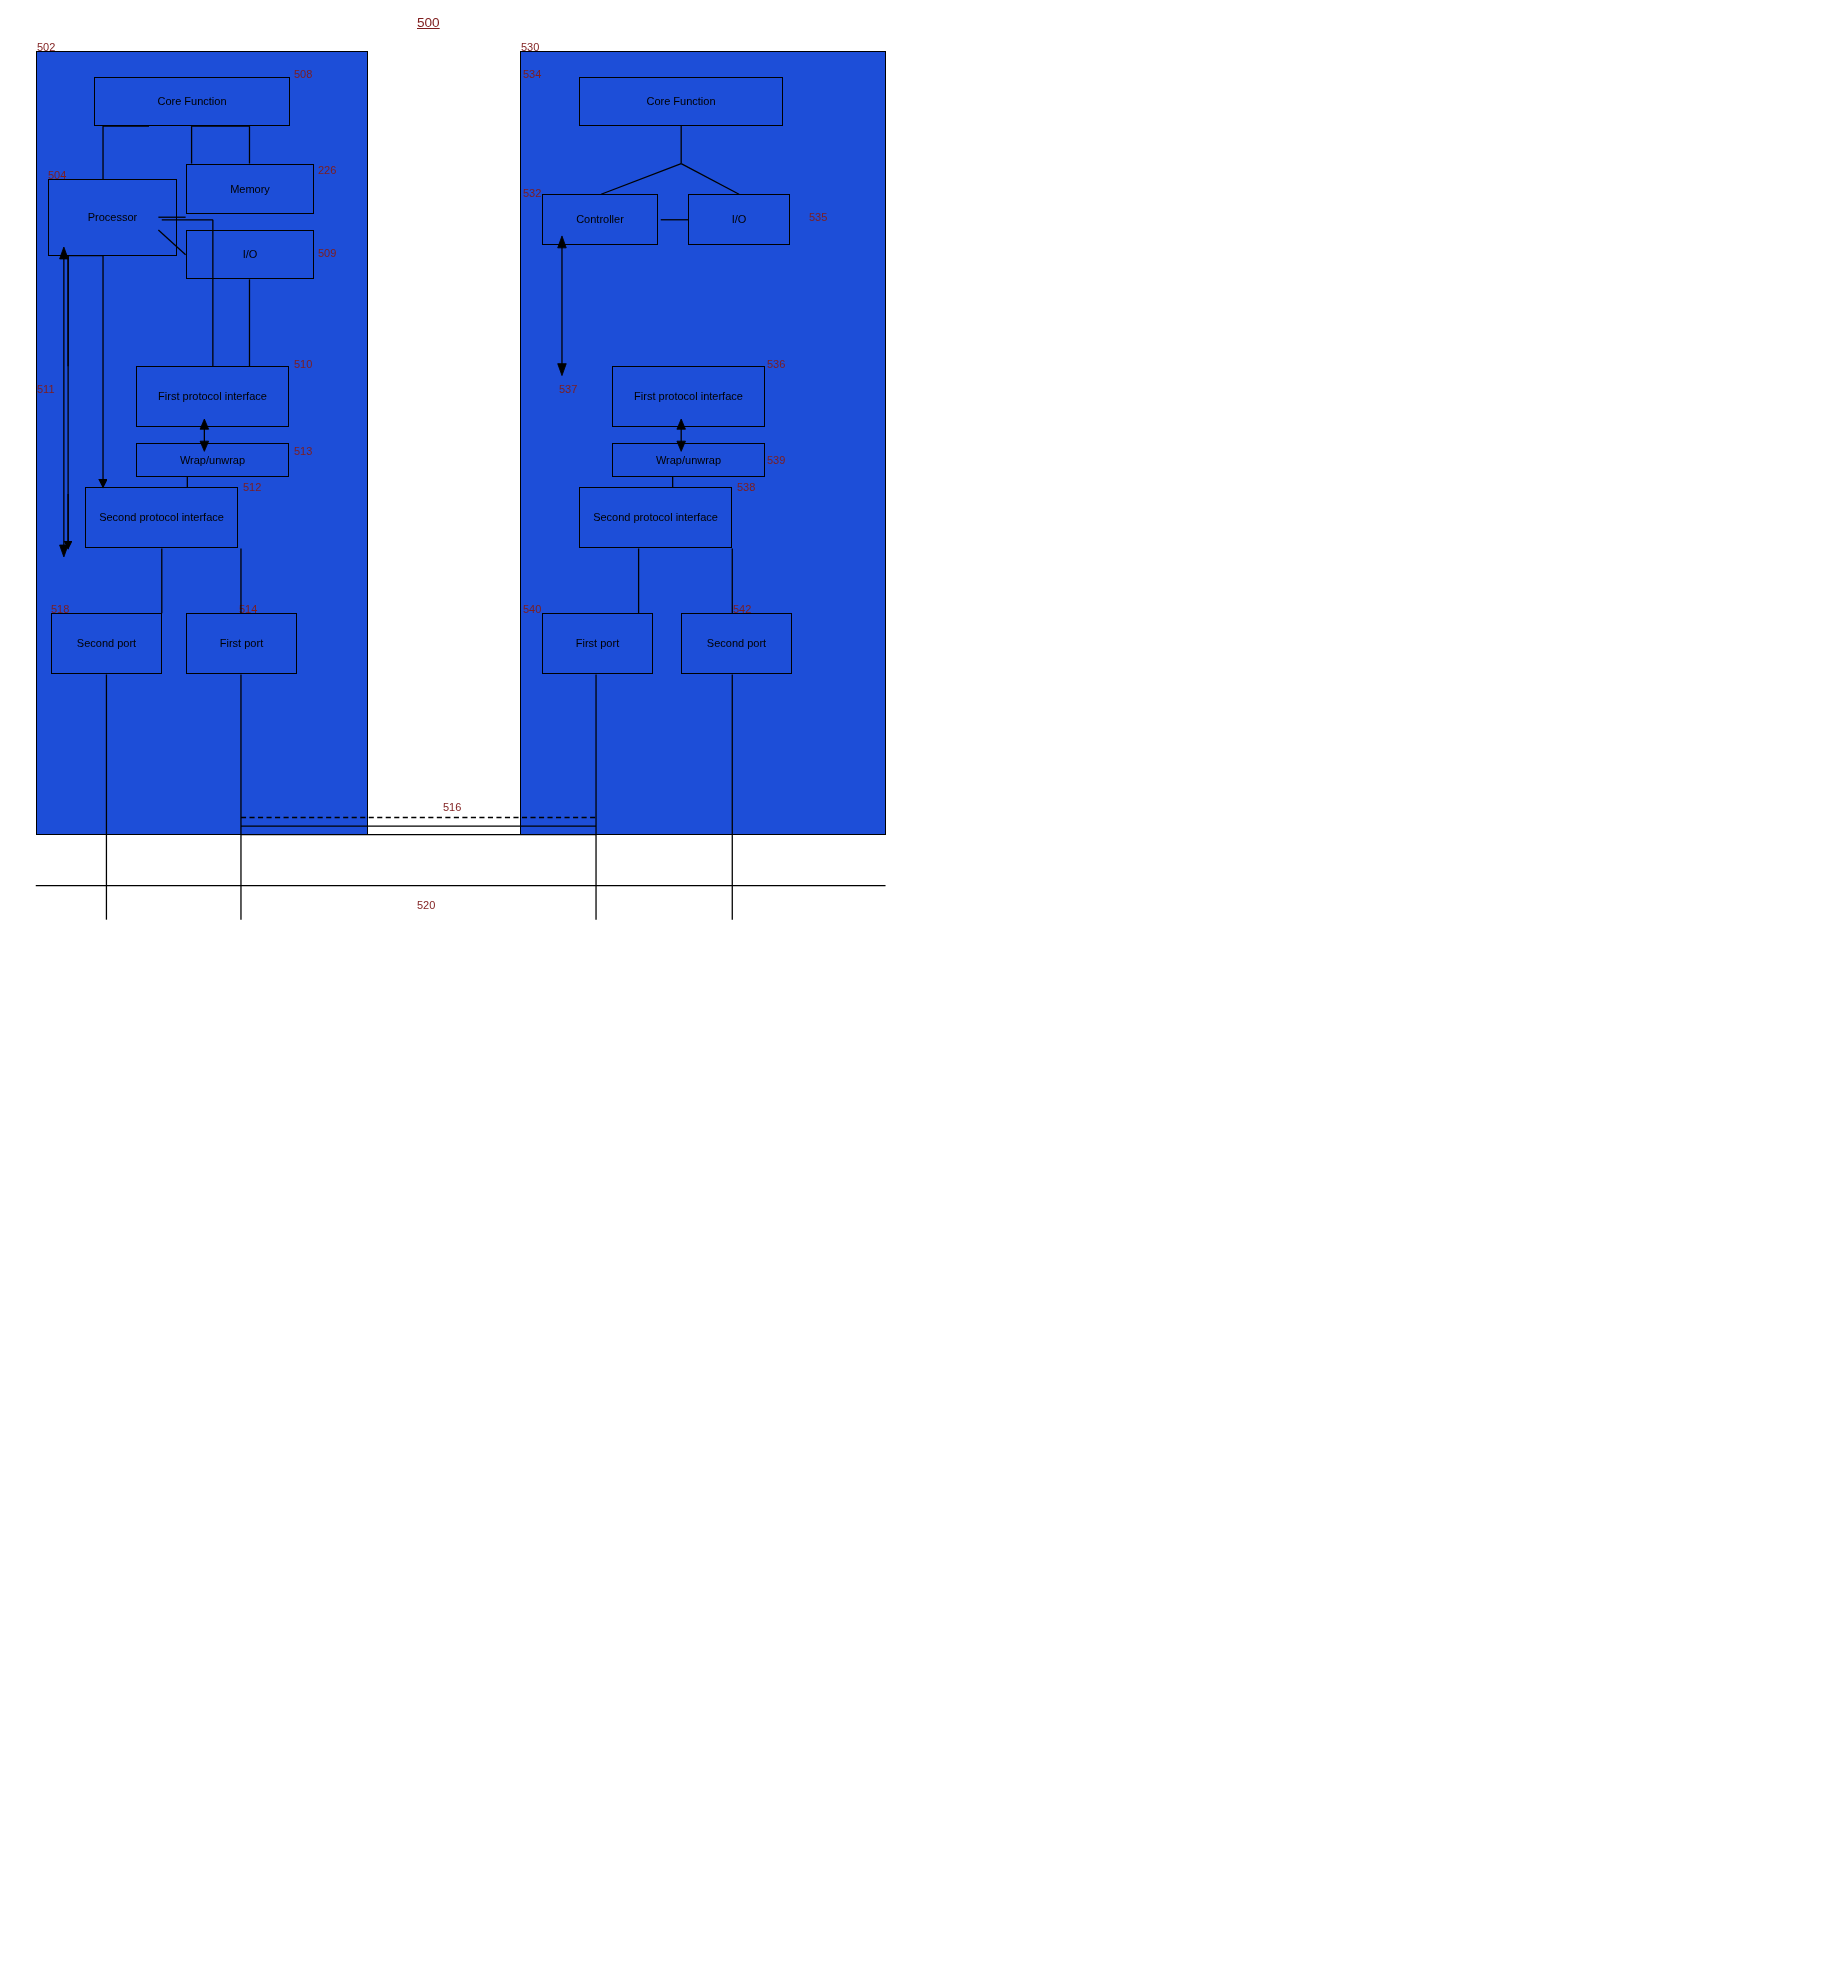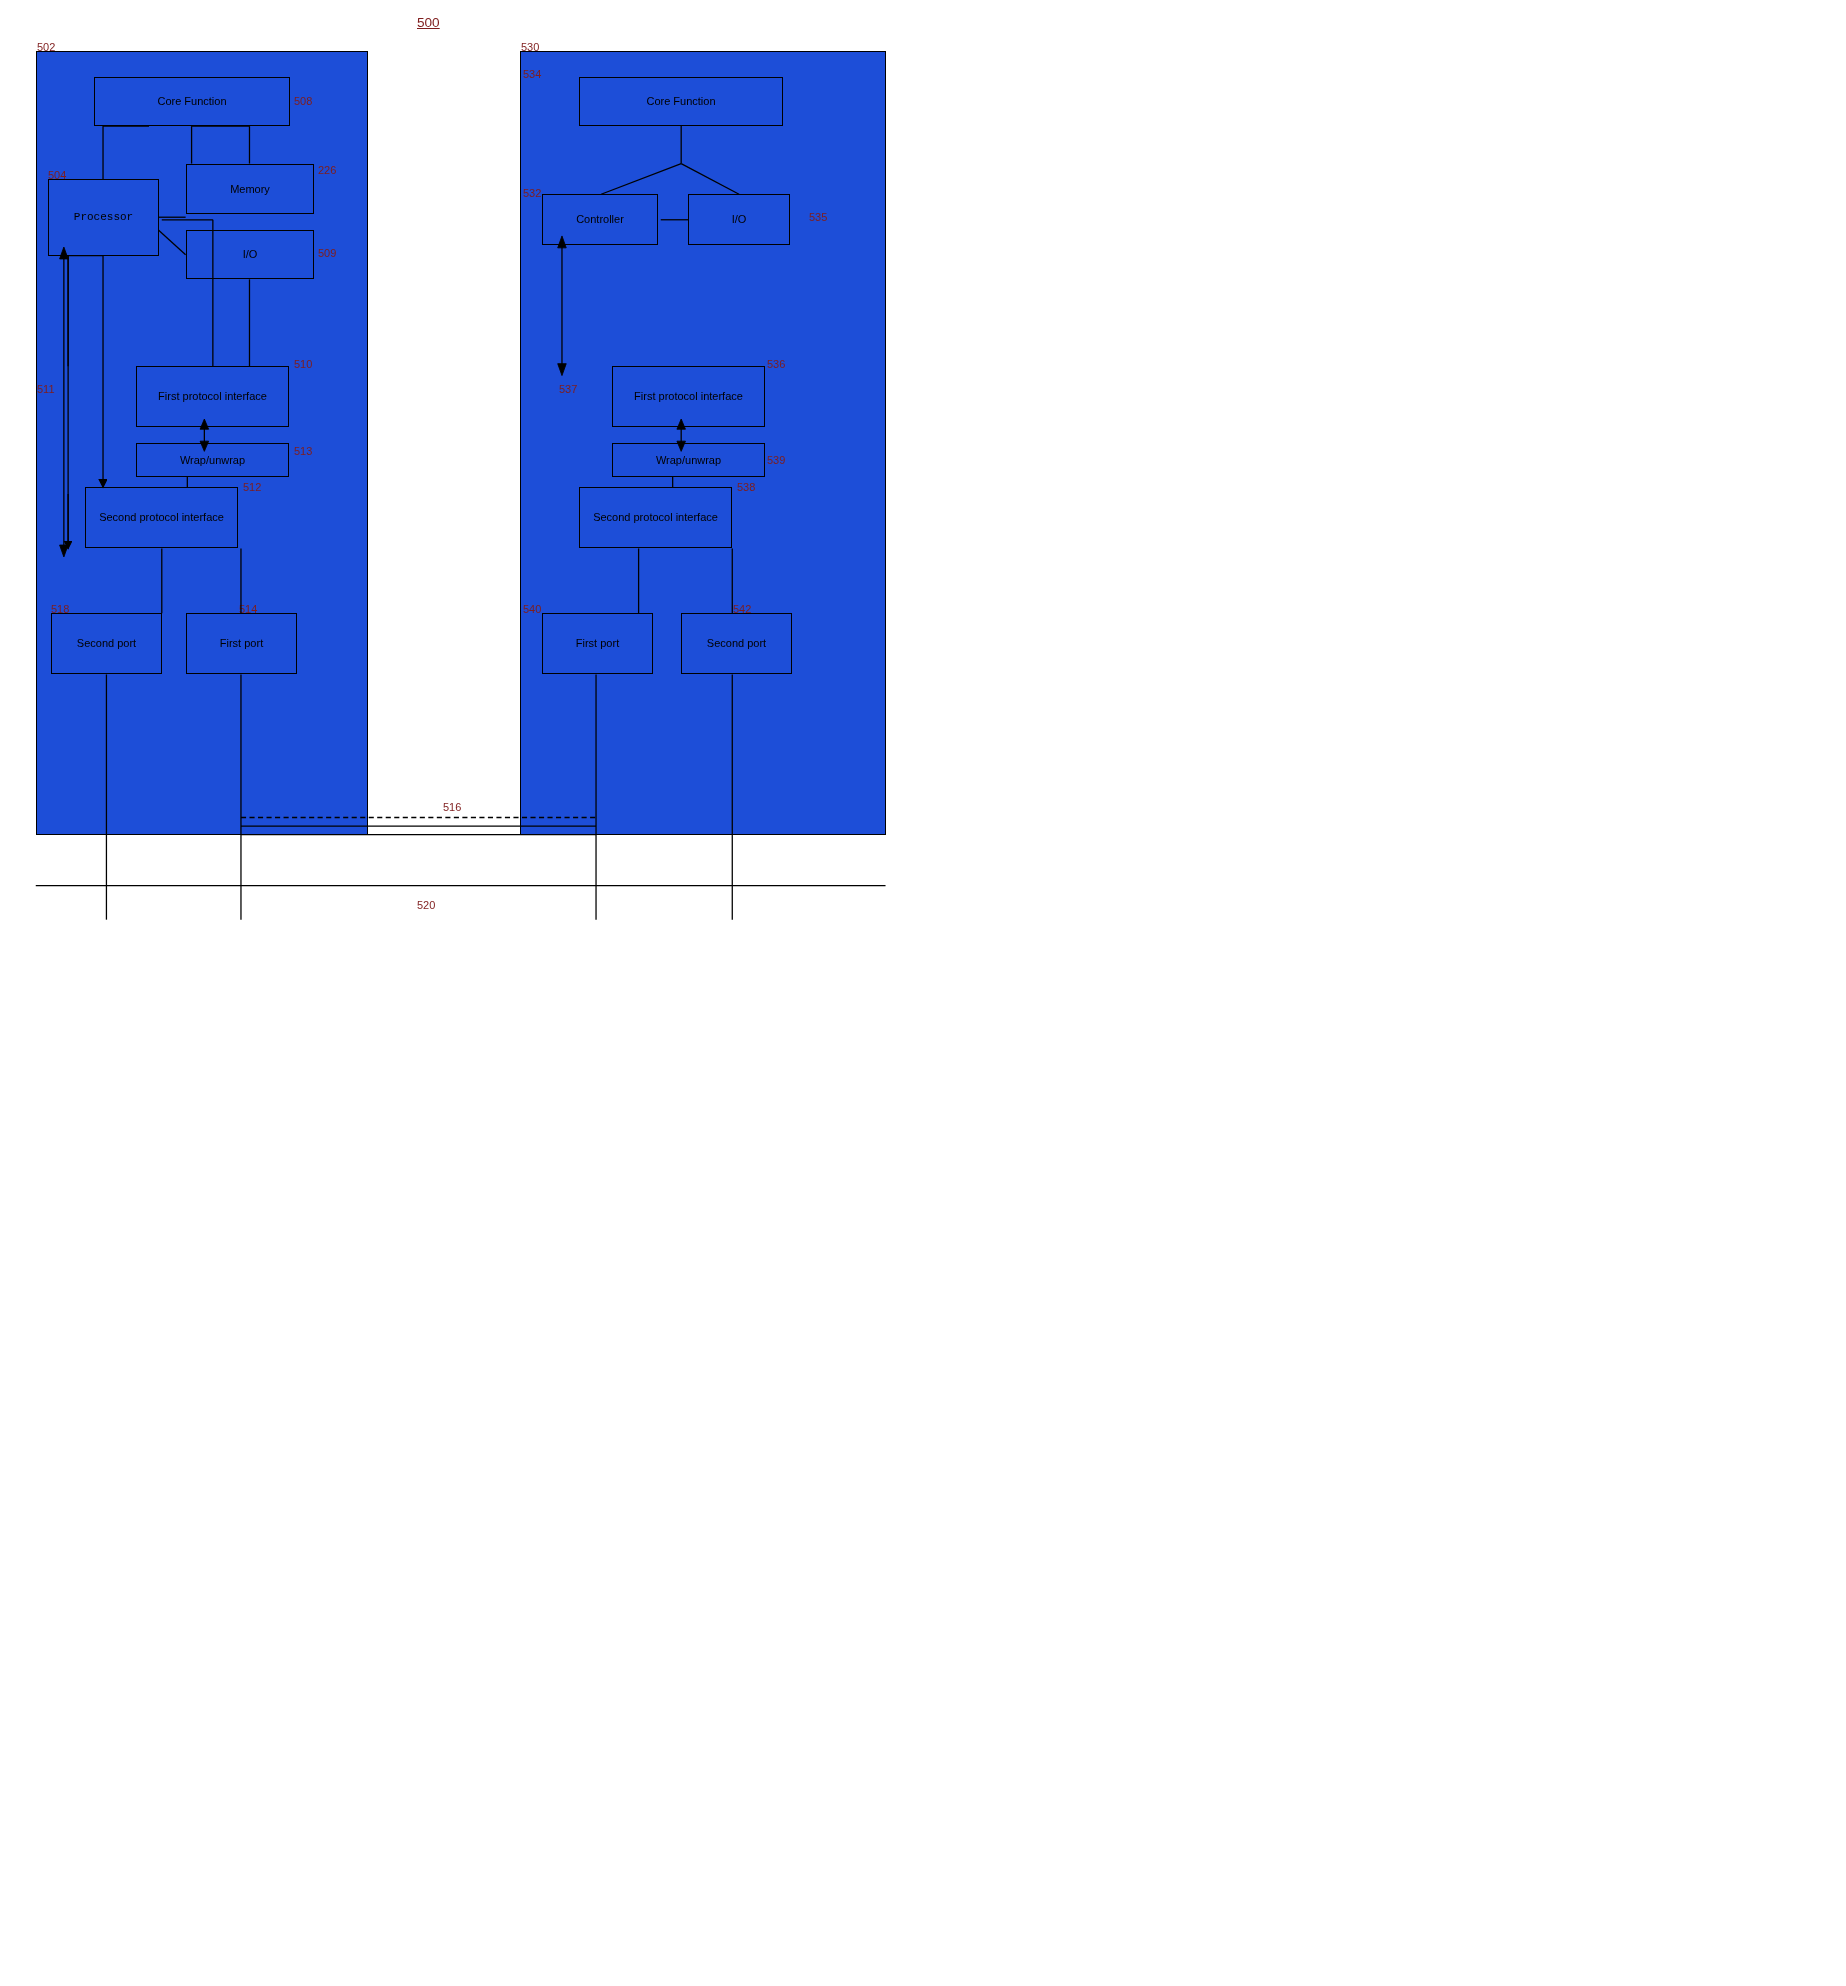--- a/index.html
+++ b/index.html
@@ -66,23 +66,23 @@
   <div class="main-title label" style="left:417px; top:15.3px;">500</div>
 
   <div class="box" style="left:36px; top:51px; width:332px; height:784px; border:1.7px solid #000;"></div>
 
   <div class="label" style="left:37px; top:41px;">502</div>
 
   <div class="box" style="left:94px; top:77px; width:196px; height:49px;">
     <span>Core Function</span>
   </div>
 
-  <div class="label" style="left:294px; top:68px;margin-top:27px;">508</div>
-
-  <div class="box" style="left:48px; top:179px; width:111px; height:77px;font-family:Liberation Mono, monospace;">
+  <div class="label" style="left:294px; top:68px;">508</div>
+
+  <div class="box" style="left:48px; top:179px; width:129px; height:77px;">
     <span>Processor</span>
   </div>
 
   <div class="label" style="left:48px; top:169px;">504</div>
 
   <div class="box" style="left:186px; top:164px; width:128px; height:50px;">
     <span>Memory</span>
   </div>
 
   <div class="label" style="left:318px; top:164px;">226</div>

